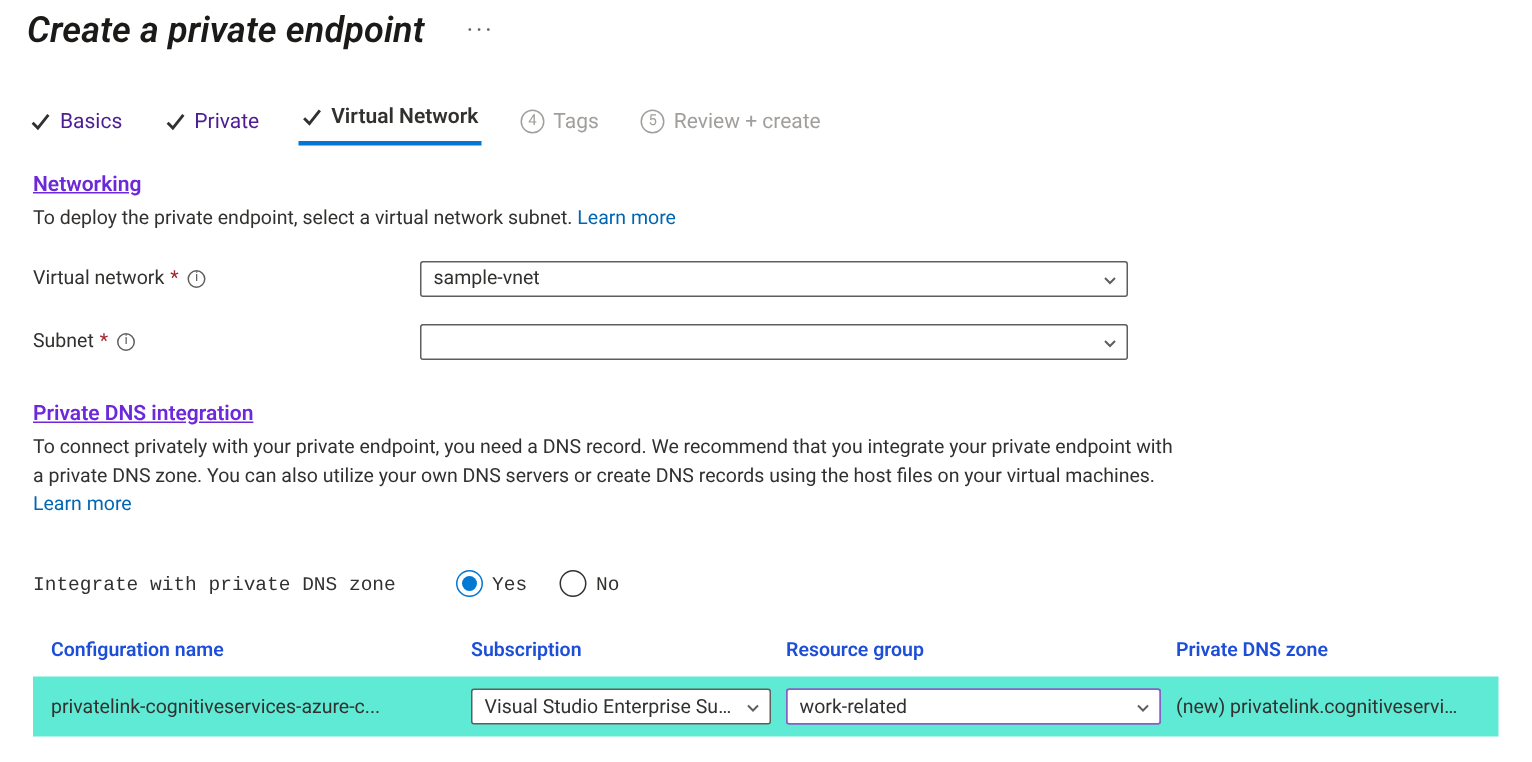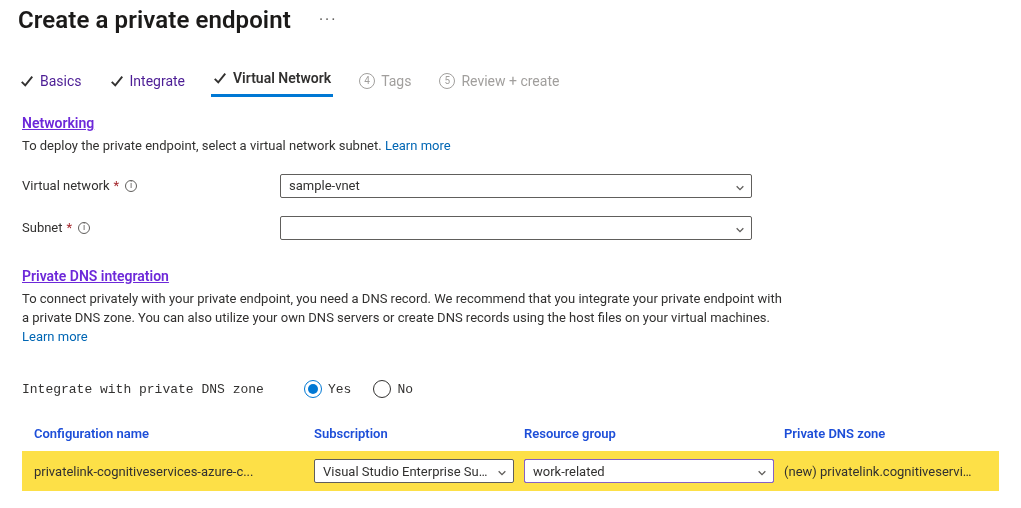--- a/index.html
+++ b/index.html
@@ -17,20 +17,21 @@
     .header {
       display: flex;
       align-items: center;
       padding: 2px 18px 8px 18px;
     }
     .header h1 {
       font-size: 24px;
       font-weight: 600;
       color: #1b1a19;
       letter-spacing: 0.1px;
+      font-style: italic;
     }
     .header .more {
       margin-left: 28px;
       color: #605e5c;
       font-size: 16px;
       line-height: 1;
       letter-spacing: 2px;
     }
 
     .tabs {
@@ -176,21 +177,21 @@
       column-gap: 0;
       align-items: center;
       padding: 10px 12px;
     }
     .table-head .th {
       font-weight: 600;
       font-size: 13px;
       color: #1d4ed8;
     }
     .table-row {
-      background: #fde047;
+      background: #5eead4;
       padding-top: 8px;
       padding-bottom: 8px;
     }
     .cell-text {
       font-size: 13px;
       color: #323130;
       white-space: nowrap;
       overflow: hidden;
       text-overflow: ellipsis;
       padding-right: 10px;
@@ -246,21 +247,21 @@
           </svg>
       </span>
       <span>Basics</span>
     </div>
     <div class="tab completed">
       <span class="check">
         <svg viewBox="0 0 16 16">
             <polyline points="2,9 6,13 14,3"></polyline>
           </svg>
       </span>
-      <span>Integrate</span>
+      <span>Private</span>
     </div>
     <div class="tab completed active">
       <span class="check">
         <svg viewBox="0 0 16 16">
             <polyline points="2,9 6,13 14,3"></polyline>
           </svg>
       </span>
       <span>Virtual Network</span>
     </div>
     <div class="tab pending">

